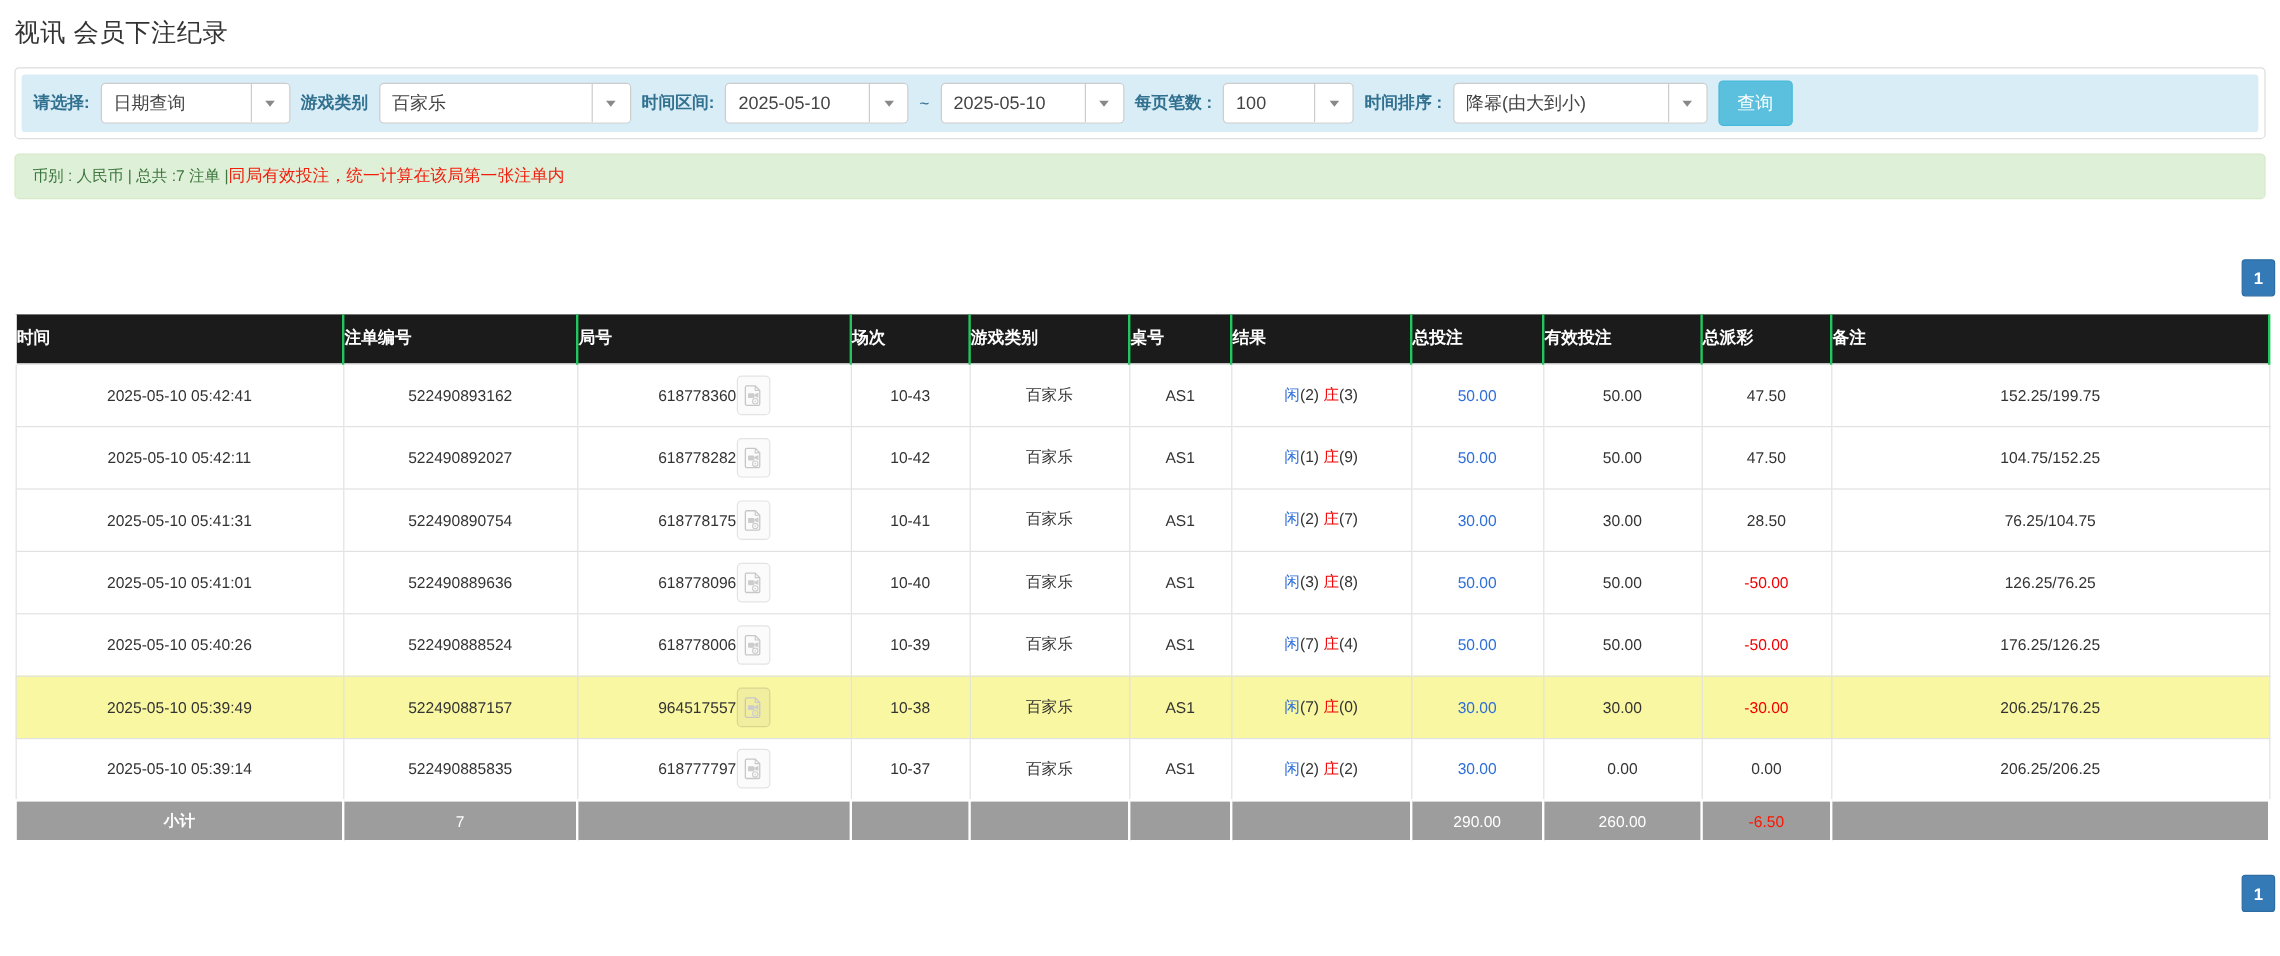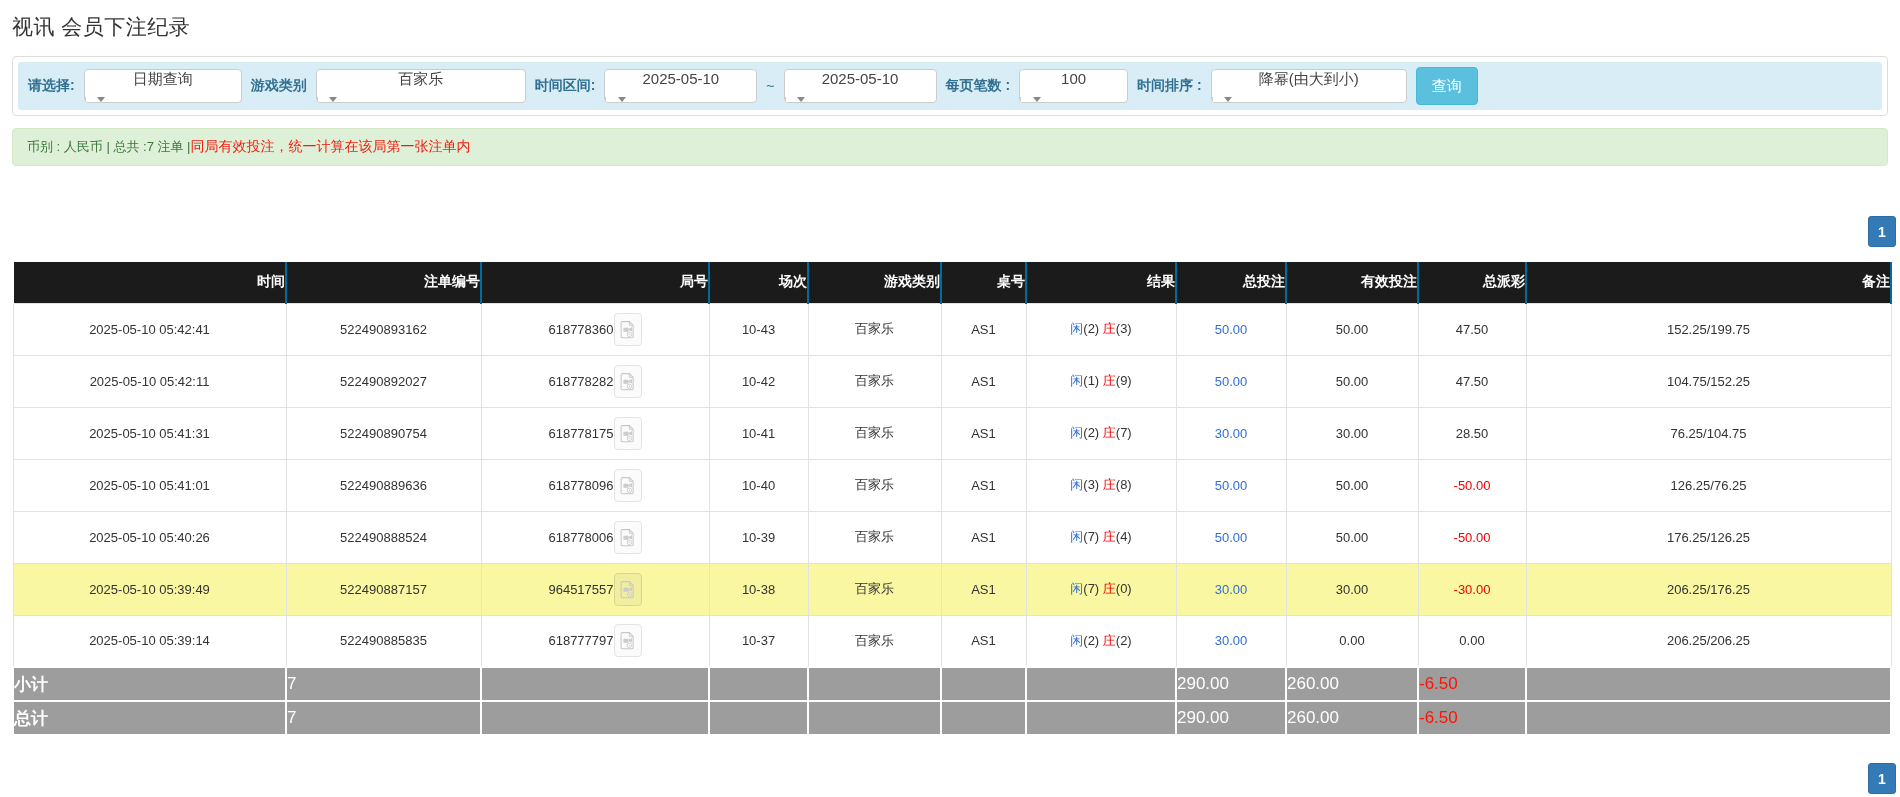--- a/index.html
+++ b/index.html
@@ -16,33 +16,33 @@
     margin: 15px 12px 0 12px;
     border: 1px solid #ddd; border-radius: 4px; background: #fff; padding: 5px;
   }
   .filter-bar {
     background: #d9edf7; border-radius: 3px; padding: 6px 10px;
     display: flex; align-items: center; gap: 9px; height: 48px;
   }
   .f-label { font-size: 14px; font-weight: bold; color: #31708f; white-space: nowrap; }
   .sel {
     display: inline-flex; align-items: center; background: #fff;
-    border: 1px solid #ccc; border-radius: 4px; height: 34px; overflow: hidden; cursor: pointer; flex-direction: column;
+    border: 1px solid #ccc; border-radius: 4px; height: 34px; overflow: hidden; cursor: pointer;
   }
   .sel .val { padding: 0 10px; font-size: 15px; color: #444; flex: 1; white-space: nowrap; overflow: hidden; }
   .sel .caret-box {
     width: 32px; align-self: stretch; border-left: 1px solid #ccc;
     display: flex; align-items: center; justify-content: center; background: #fff;
   }
   .caret {
     width: 0; height: 0; border-left: 4px solid transparent;
     border-right: 4px solid transparent; border-top: 5px solid #888;
   }
   .w-query { width: 158px; } .w-game { width: 210px; } .w-date { width: 153px; }
-  .w-size { width: 109px; } .w-sort { width: 196px; }
+  .w-size { width: 109px; } .w-sort { width: 212px; }
   .range-sep { font-size: 14px; color: #31708f; }
   .search-btn {
     background: #5bc0de; border: 1px solid #46b8da; color: #fff;
     font-size: 15px; padding: 0 15px; height: 38px; border-radius: 4px; cursor: pointer; text-align: right;
   }
 
   
   .info-bar {
     margin: 12px 12px 0 12px; background: #dff0d8; border: 1px solid #d6e9c6;
     border-radius: 4px; padding: 0 14px; height: 38px;
@@ -63,41 +63,41 @@
   
   .table-wrap { margin: 15px 10px 0 12px; }
   table.bets { width: 1878px; border-collapse: collapse; table-layout: fixed; }
   col.c-time { width: 273px; } col.c-betno { width: 195px; } col.c-round { width: 228px; }
   col.c-sess { width: 99px; }  col.c-game { width: 133px; }  col.c-table { width: 85px; }
   col.c-result { width: 150px; } col.c-totbet { width: 110px; } col.c-validbet { width: 132px; }
   col.c-payout { width: 108px; } col.c-remark { width: 365px; }
 
   thead th {
     background: #1b1b1b; color: #fff; font-size: 14px; font-weight: bold;
-    height: 41px; text-align: right; border-right: 2px solid #0369a1; border-left: 2px solid #fff;
+    height: 41px; text-align: left; border-right: 2px solid #22c55e; border-left: 2px solid #fff;
   }
   tbody td {
     height: 52px; text-align: center; font-size: 13px; color: #333;
     border: 1px solid #e2e2e2; background: #fff; vertical-align: middle;
   }
   tr.highlight td { background: #f9f7a1; }
   .blue-num { color: #2e6fd8; }
   .neg { color: #f20000; }
   .player { color: #2a6bd8; } .banker { color: #f20000; } .score { color: #333; }
 
   .round-cell { display: inline-flex; align-items: center; gap: 0; justify-content: center; }
   .video-btn {
     width: 28px; height: 33px; background: #fbfbfb; border: 1px solid #e3e3e3;
     border-radius: 4px; display: inline-flex; align-items: center; justify-content: center; cursor: pointer;
   }
   tr.highlight .video-btn { background: #f1eea0; border-color: #d9d68e; }
 
   tfoot td {
-    height: 34px; background: #9d9d9d; color: #fff; font-size: 17px;
-    text-align: left; border: 2px solid #fff; vertical-align: middle;
+    height: 34px; background: #9d9d9d; color: #fff; font-size: 13px;
+    text-align: center; border: 2px solid #fff; vertical-align: middle;
   }
   tfoot td.sum-label { font-weight: bold; }
   tfoot td.neg { color: #ff1400; }
 </style>
 </head>
 <body>
 
 <div class="page-title">视讯 会员下注纪录</div>
 
 <div class="filter-panel">
@@ -418,32 +418,19 @@
     <td></td>
     <td></td>
     <td></td>
     <td></td>
     <td>290.00</td>
     <td>260.00</td>
     <td class="neg">-6.50</td>
     <td></td>
   </tr>
 
-  <tr>
-    <td class="sum-label">总计</td>
-    <td>7</td>
-    <td></td>
-    <td></td>
-    <td></td>
-    <td></td>
-    <td></td>
-    <td>290.00</td>
-    <td>260.00</td>
-    <td class="neg">-6.50</td>
-    <td></td>
-  </tr>
 </tfoot>
   </table>
 </div>
 
 <div class="pagination-row bottom">
   <button class="page-btn">1</button>
 </div>
 
 </body></html>

